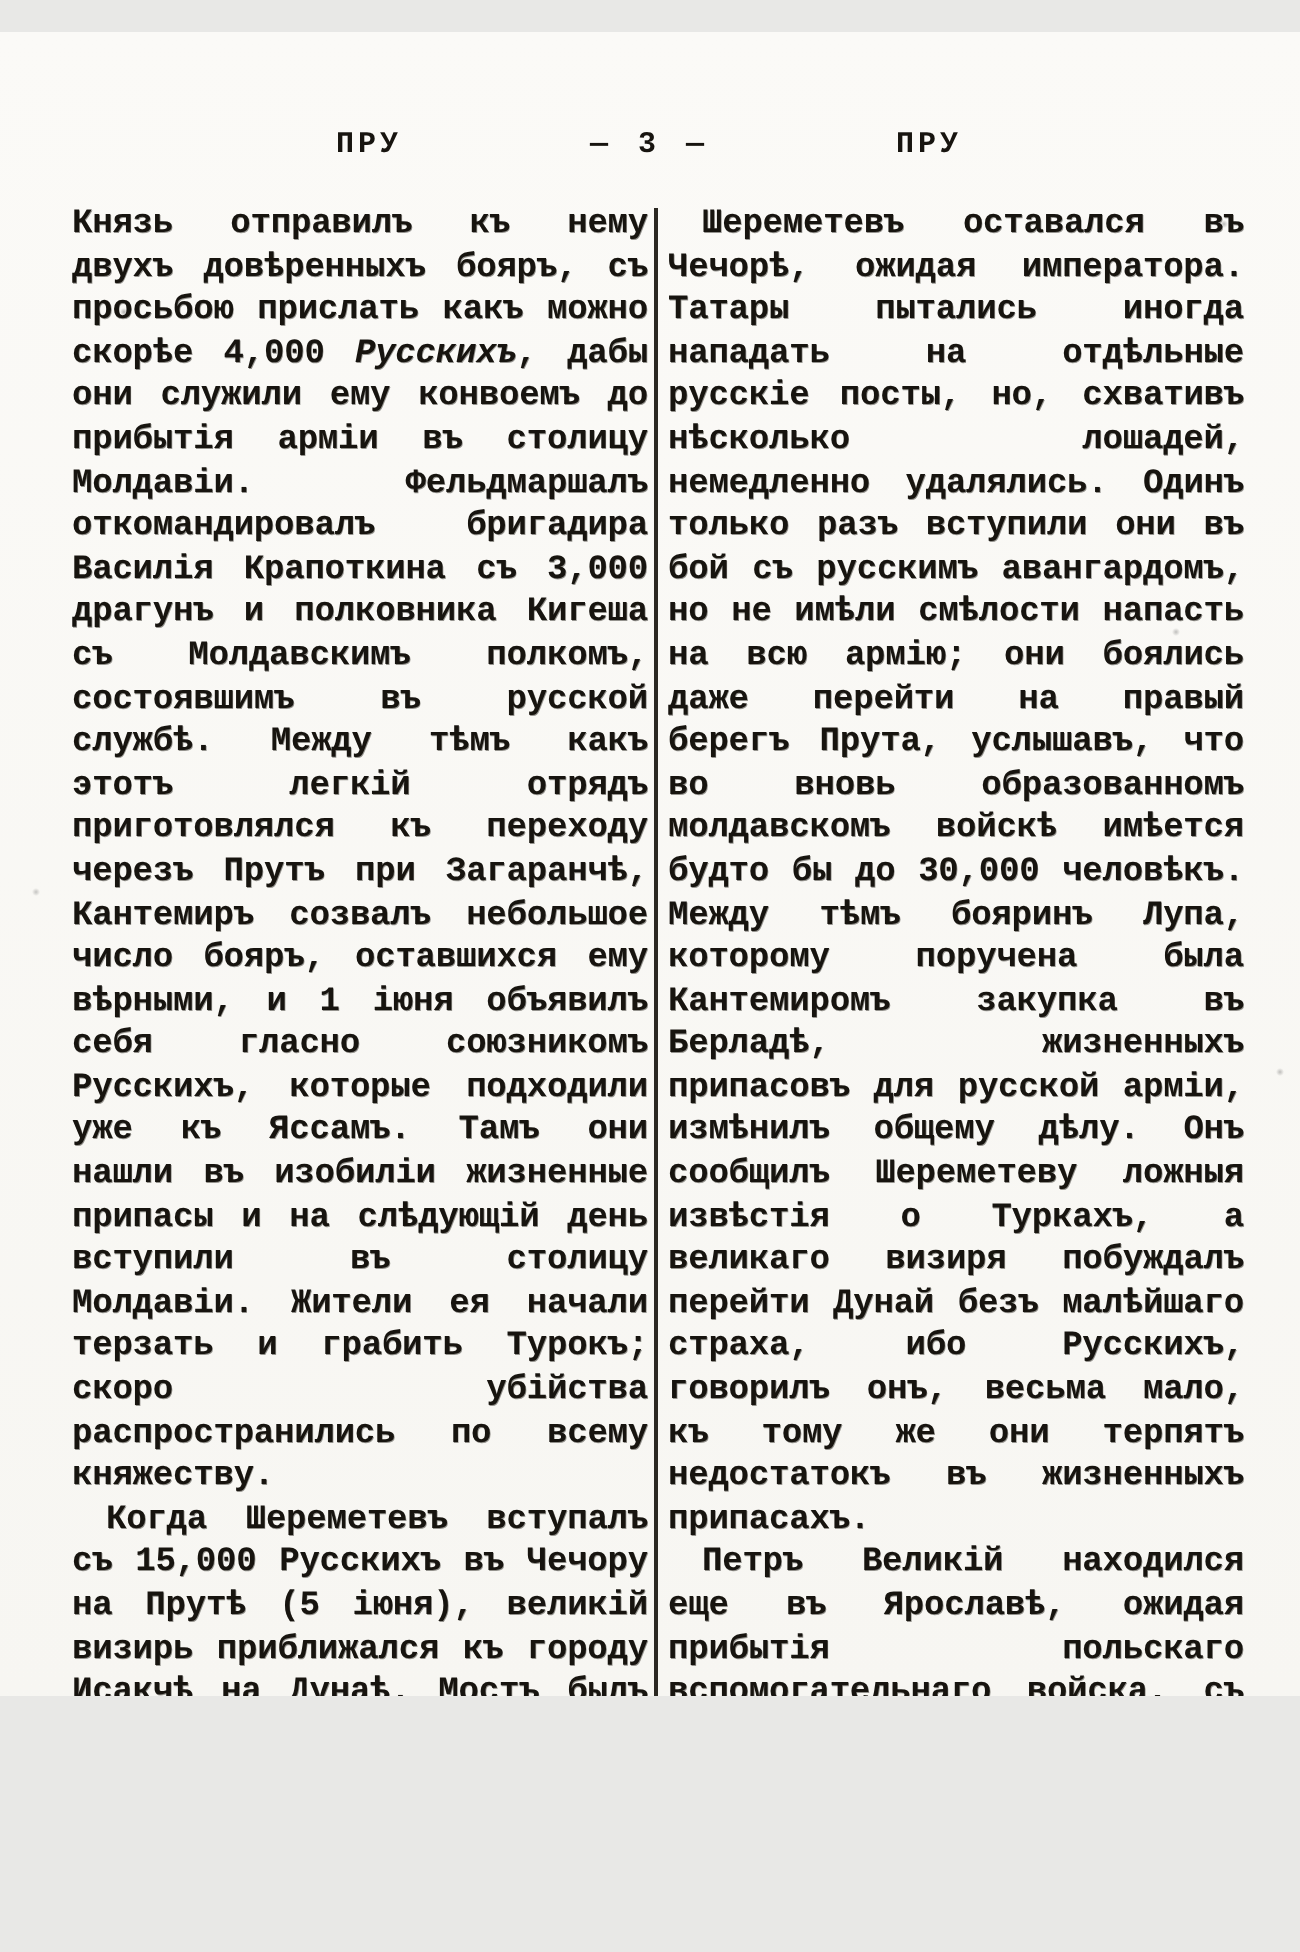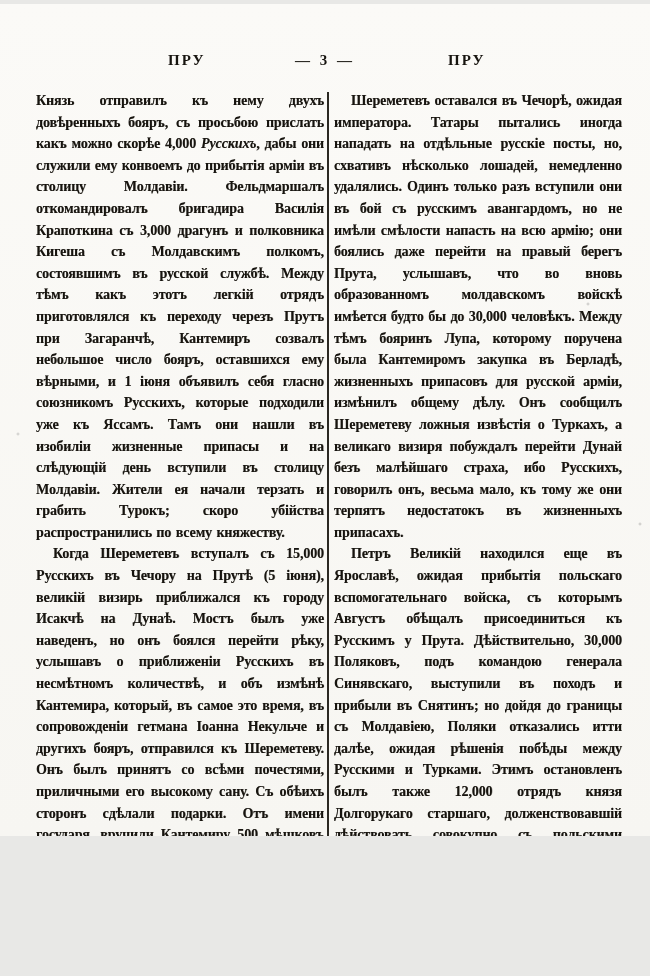--- a/index.html
+++ b/index.html
@@ -4,37 +4,37 @@
 <style>
   html, body {
     margin: 0;
     padding: 0;
     background: #e8e8e6;
   }
   .page {
     position: relative;
     width: 650px;
     height: 832px;
-    margin: 4px auto;
+    margin: 16px auto;
     background-color: #fbfaf7;
     
     background-image:
       radial-gradient(circle 1px at 62px 140px,  rgba(40,40,40,.35) 0, transparent 2px),
       radial-gradient(circle 1px at 612px 96px,  rgba(40,40,40,.30) 0, transparent 2px),
       radial-gradient(circle 1px at 588px 300px, rgba(40,40,40,.28) 0, transparent 2px),
       radial-gradient(circle 1px at 120px 912px, rgba(40,40,40,.30) 0, transparent 2px),
       radial-gradient(circle 1px at 420px 930px, rgba(40,40,40,.32) 0, transparent 2px),
       radial-gradient(circle 1px at 250px 905px, rgba(40,40,40,.25) 0, transparent 2px),
       radial-gradient(circle 1px at 640px 520px, rgba(40,40,40,.28) 0, transparent 2px),
       radial-gradient(circle 1px at 18px 430px,  rgba(40,40,40,.25) 0, transparent 2px),
       radial-gradient(circle 1px at 520px 880px, rgba(40,40,40,.28) 0, transparent 2px),
       radial-gradient(circle 2px at 335px 955px, rgba(40,40,40,.18) 0, transparent 3px),
       linear-gradient(180deg, #fbfaf7 0%, #f7f6f2 100%);
     overflow: hidden;
-    font-family: Liberation Serif, serif;
+    font-family: Liberation Mono, monospace;
     color: #17140f;
   }
   .running-header {
     position: absolute;
     top: 48px;
     left: 0;
     width: 100%;
     height: 24px;
     font-weight: 700;
     font-size: 15px;
@@ -53,21 +53,21 @@
   .text-col {
     position: absolute;
     top: 86px;
     width: 288px;
     text-align: justify;
   }
   .text-col.left  { left: 36px; }
   .text-col.right { left: 334px; }
   .text-col p {
     margin: 0;
-    font-size: 14px;
+    font-size: 17px;
     line-height: 21.6px;
     font-weight: 700;
     letter-spacing: -0.1px;
     word-spacing: 1px;
     text-shadow: 0.35px 0.35px 0.3px rgba(25,22,16,0.45);
   }
   .text-col p.indent { text-indent: 17px; }
   .text-col .it { font-style: italic; }
 </style>
 </head>

